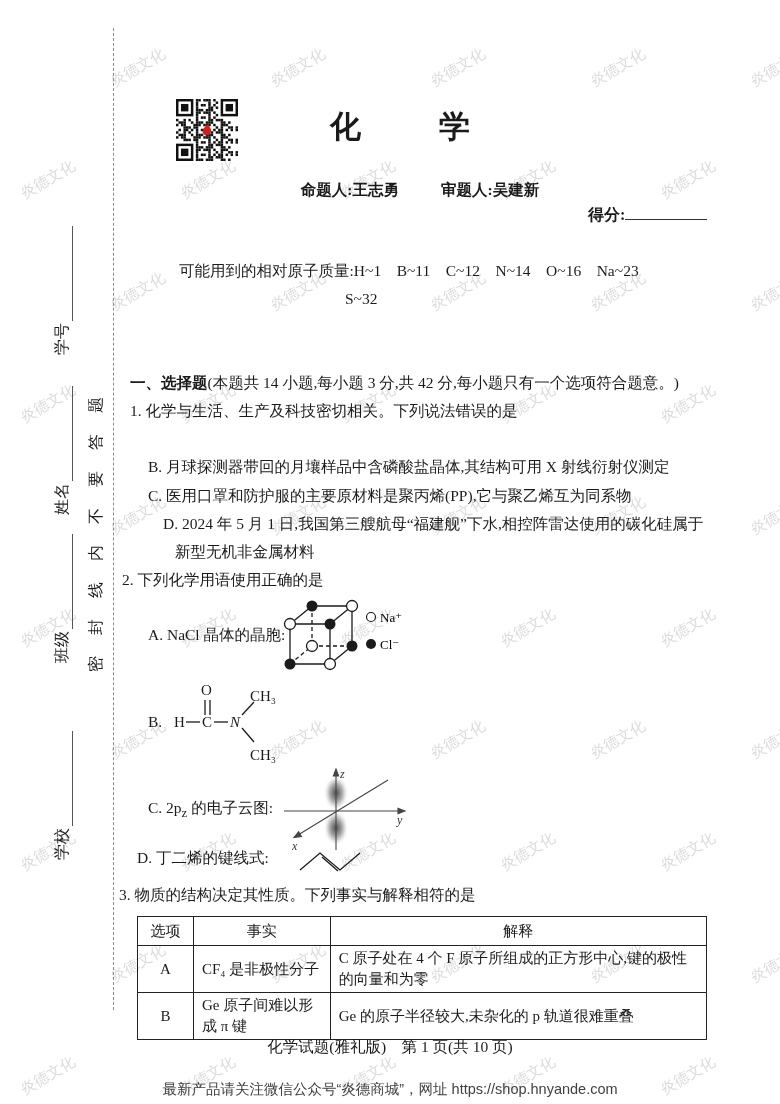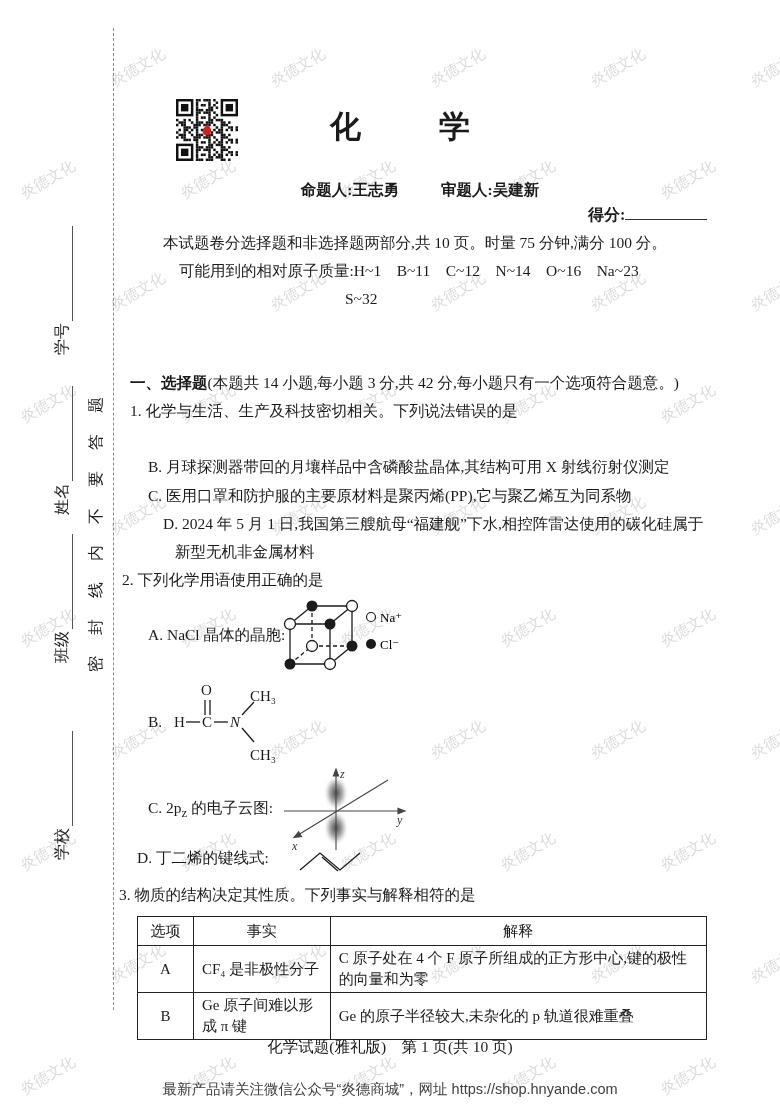--- a/index.html
+++ b/index.html
@@ -339,21 +339,20 @@
     </svg>
   <div class="subject">化学</div>
   <div class="setters">
     <span>命题人:王志勇</span>
     <span>审题人:吴建新</span>
   </div>
   <div class="score">
     <span class="b">得分:</span><span class="score-blank"></span>
   </div>
 
-  <div class="tl kai" style="left:163px;top:233px">本试题卷分选择题和非选择题两部分,共 10 页。时量 75 分钟,满分 100 分。</div>
   <div class="tl kai" style="left:179px;top:261px">可能用到的相对原子质量:H~1　B~11　C~12　N~14　O~16　Na~23</div>
   <div class="tl kai" style="left:345px;top:289px">S~32</div>
 
 
   <div class="tl" style="left:130px;top:373px">
     <span class="b">一、选择题</span><span class="kai">(本题共 14 小题,每小题 3 分,共 42 分,每小题只有一个选项符合题意。)</span>
   </div>
 
   <div class="tl" style="left:130px;top:401px">1. 化学与生活、生产及科技密切相关。下列说法错误的是</div>
   <div class="tl" style="left:148px;top:486px">C. 医用口罩和防护服的主要原材料是聚丙烯(PP),它与聚乙烯互为同系物</div>

